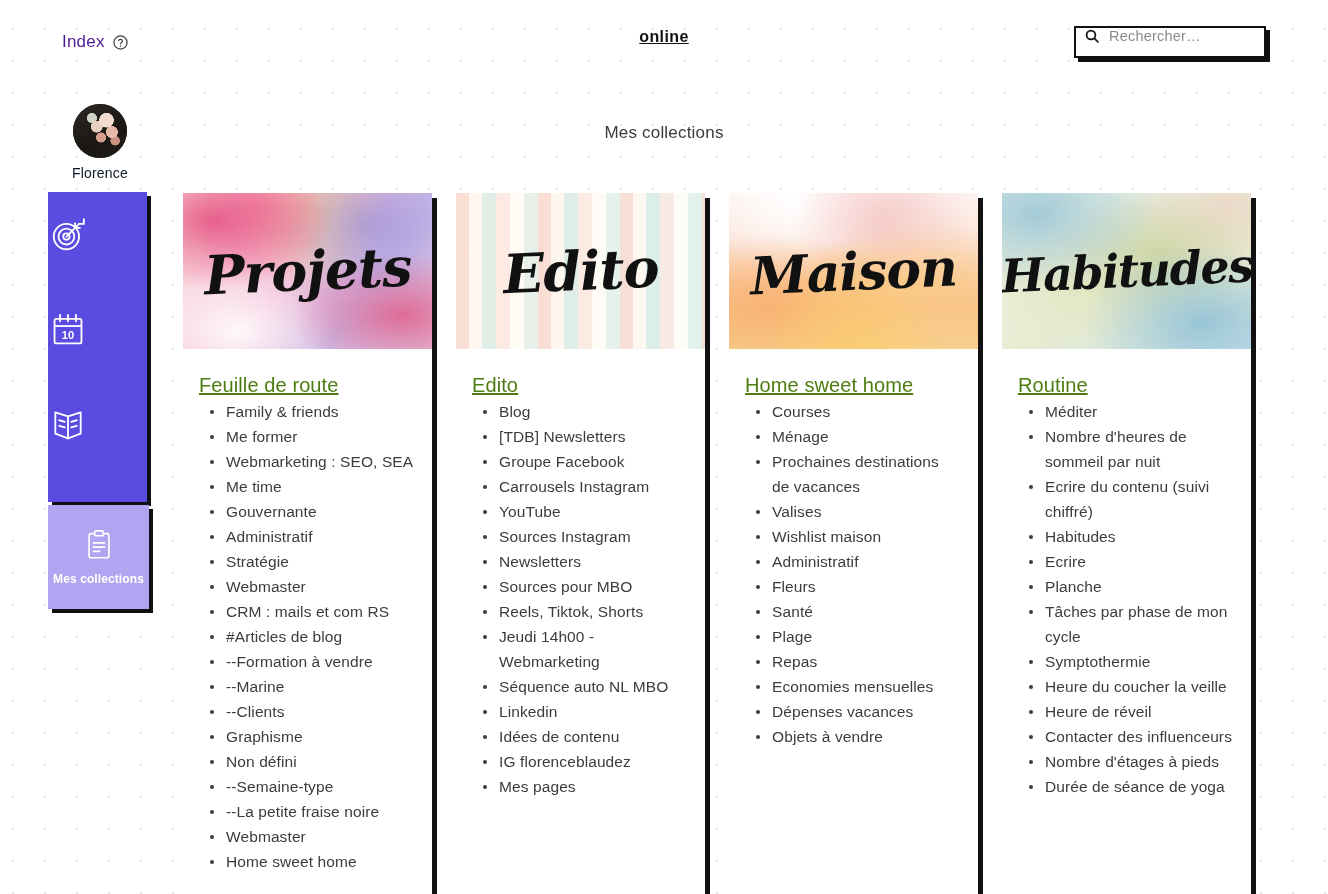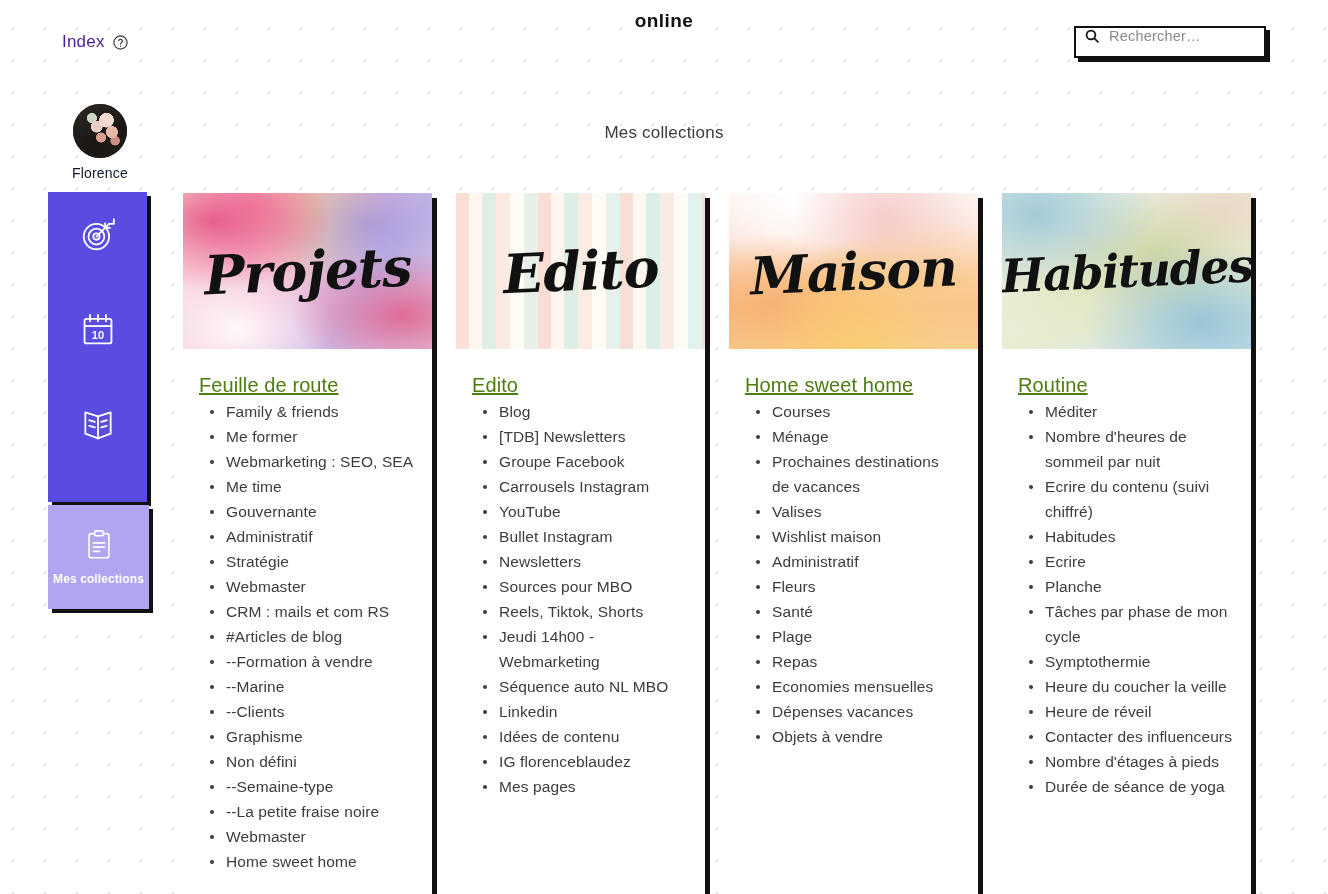--- a/index.html
+++ b/index.html
@@ -61,25 +61,26 @@
     font-style: italic;
     font-weight: 700;
     font-size: 34px;
     line-height: 36px;
     color: #111111;
     letter-spacing: -0.5px;
   }
   .logo-sub {
     font-family: "Liberation Sans", sans-serif;
     font-weight: 700;
-    font-size: 19px;
+    font-size: 16px;
     line-height: 22px;
     color: #111111;
     letter-spacing: 0.4px;
-    margin-top: 2px;
+    margin-top: 18px;
+    text-decoration: underline;
   }
 
   .searchbox {
     position: absolute;
     right: 62px;
     top: 26px;
     width: 192px;
     height: 32px;
     border: 2px solid #111111;
     background: #ffffff;
@@ -157,21 +158,21 @@
     top: 192px;
     width: 99px;
   }
   .sidebar-main {
     width: 99px;
     height: 310px;
     background: #5a4be1;
     box-shadow: 4px 4px 0 #111111;
     display: flex;
     flex-direction: column;
-    align-items: center;
+    align-items: flex-start;
     padding-top: 23px;
     gap: 55px;
   }
   .side-icon {
     width: 40px;
     height: 40px;
     display: flex;
     align-items: center;
     justify-content: center;
     cursor: pointer;
@@ -446,21 +447,21 @@
         <div class="card-cover-title">Edito</div>
       </div>
       <div class="card-body">
         <div class="card-title">Edito</div>
         <ul class="card-list">
           <li>Blog</li>
           <li>[TDB] Newsletters</li>
           <li>Groupe Facebook</li>
           <li>Carrousels Instagram</li>
           <li>YouTube</li>
-          <li>Bullet Instagram</li>
+          <li>Sources Instagram</li>
           <li>Newsletters</li>
           <li>Sources pour MBO</li>
           <li>Reels, Tiktok, Shorts</li>
           <li>Jeudi 14h00 - Webmarketing</li>
           <li>Séquence auto NL MBO</li>
           <li>Linkedin</li>
           <li>Idées de contenu</li>
           <li>IG florenceblaudez</li>
           <li>Mes pages</li>
         </ul>

